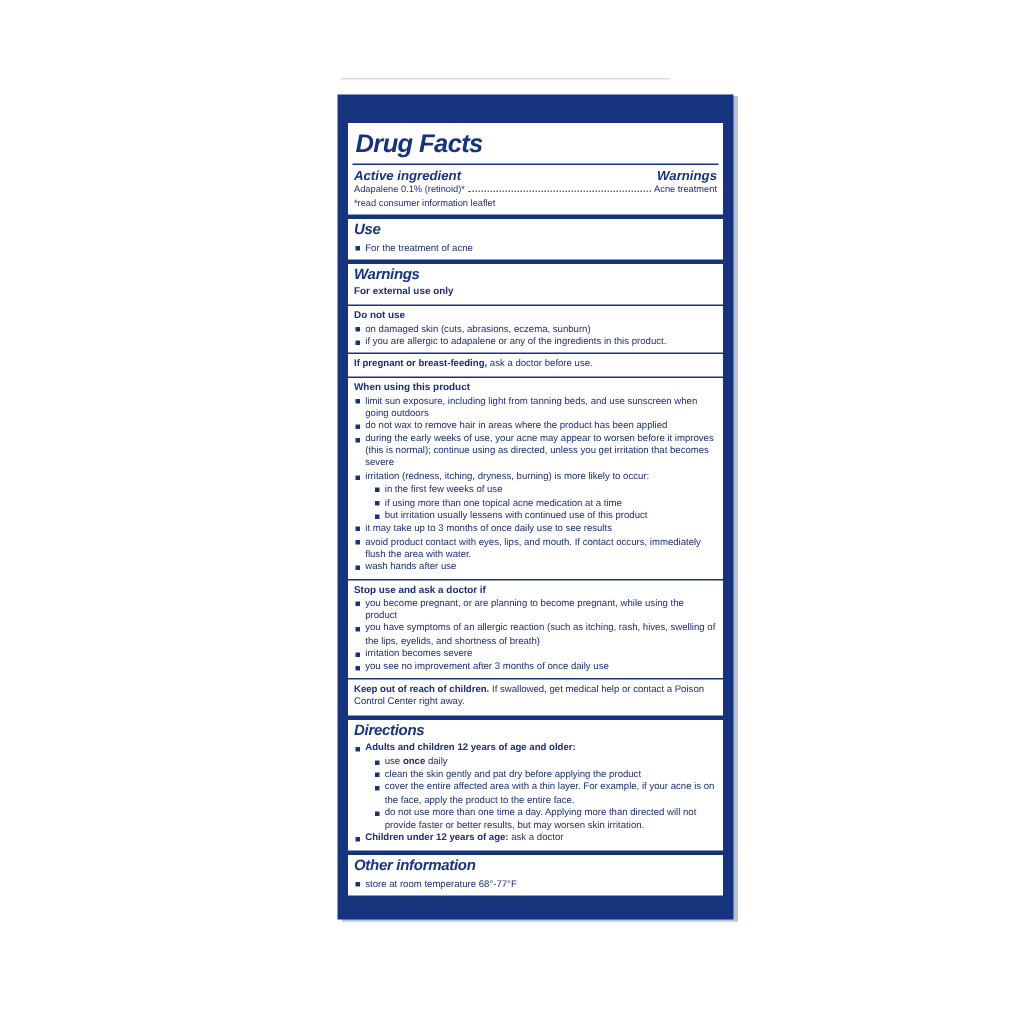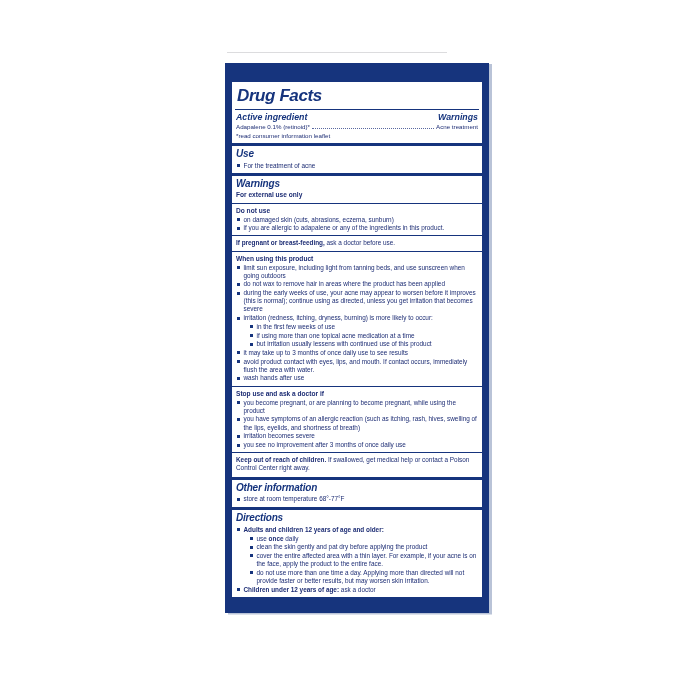--- a/index.html
+++ b/index.html
@@ -160,52 +160,52 @@
           <span class="bullet-text"><span>you see no improvement after 3 months of once daily use</span></span>
         </div>
       </div>
     <div class="rule"></div>
     <div class="para">
       <span class="b">Keep out of reach of children.</span><span>  If swallowed, get medical help or contact a Poison Control Center right away.</span>
     </div>
   </div>
 
   <div class="panel">
+    <div class="sec-head">Directions</div>
+    <div>
+        <div class="bullet-row">
+          <span class="sq"></span>
+          <span class="bullet-text"><span class="b">Adults and children 12 years of age and older:</span></span>
+        </div>
+        <div class="bullet-row indent">
+          <span class="sq"></span>
+          <span class="bullet-text"><span>use </span><span class="b">once</span><span> daily</span></span>
+        </div>
+        <div class="bullet-row indent">
+          <span class="sq"></span>
+          <span class="bullet-text"><span>clean the skin gently and pat dry before applying the product</span></span>
+        </div>
+        <div class="bullet-row indent">
+          <span class="sq"></span>
+          <span class="bullet-text"><span>cover the entire affected area with a thin layer. For example, if your acne is on the face, apply the product to the entire face.</span></span>
+        </div>
+        <div class="bullet-row indent">
+          <span class="sq"></span>
+          <span class="bullet-text"><span>do not use more than one time a day. Applying more than directed will not provide faster or better results, but may worsen skin irritation.</span></span>
+        </div>
+        <div class="bullet-row">
+          <span class="sq"></span>
+          <span class="bullet-text"><span class="b">Children under 12 years of age:</span><span> ask a doctor</span></span>
+        </div>
+      </div>
+  </div>
+
+  <div class="panel">
     <div class="sec-head">Other information</div>
     <div>
         <div class="bullet-row">
           <span class="sq"></span>
           <span class="bullet-text"><span>store at room temperature 68°-77°F</span></span>
         </div>
       </div>
   </div>
 
-  <div class="panel">
-    <div class="sec-head">Directions</div>
-    <div>
-        <div class="bullet-row">
-          <span class="sq"></span>
-          <span class="bullet-text"><span class="b">Adults and children 12 years of age and older:</span></span>
-        </div>
-        <div class="bullet-row indent">
-          <span class="sq"></span>
-          <span class="bullet-text"><span>use </span><span class="b">once</span><span> daily</span></span>
-        </div>
-        <div class="bullet-row indent">
-          <span class="sq"></span>
-          <span class="bullet-text"><span>clean the skin gently and pat dry before applying the product</span></span>
-        </div>
-        <div class="bullet-row indent">
-          <span class="sq"></span>
-          <span class="bullet-text"><span>cover the entire affected area with a thin layer. For example, if your acne is on the face, apply the product to the entire face.</span></span>
-        </div>
-        <div class="bullet-row indent">
-          <span class="sq"></span>
-          <span class="bullet-text"><span>do not use more than one time a day. Applying more than directed will not provide faster or better results, but may worsen skin irritation.</span></span>
-        </div>
-        <div class="bullet-row">
-          <span class="sq"></span>
-          <span class="bullet-text"><span class="b">Children under 12 years of age:</span><span> ask a doctor</span></span>
-        </div>
-      </div>
-  </div>
-
 </div>
 
 </body></html>

